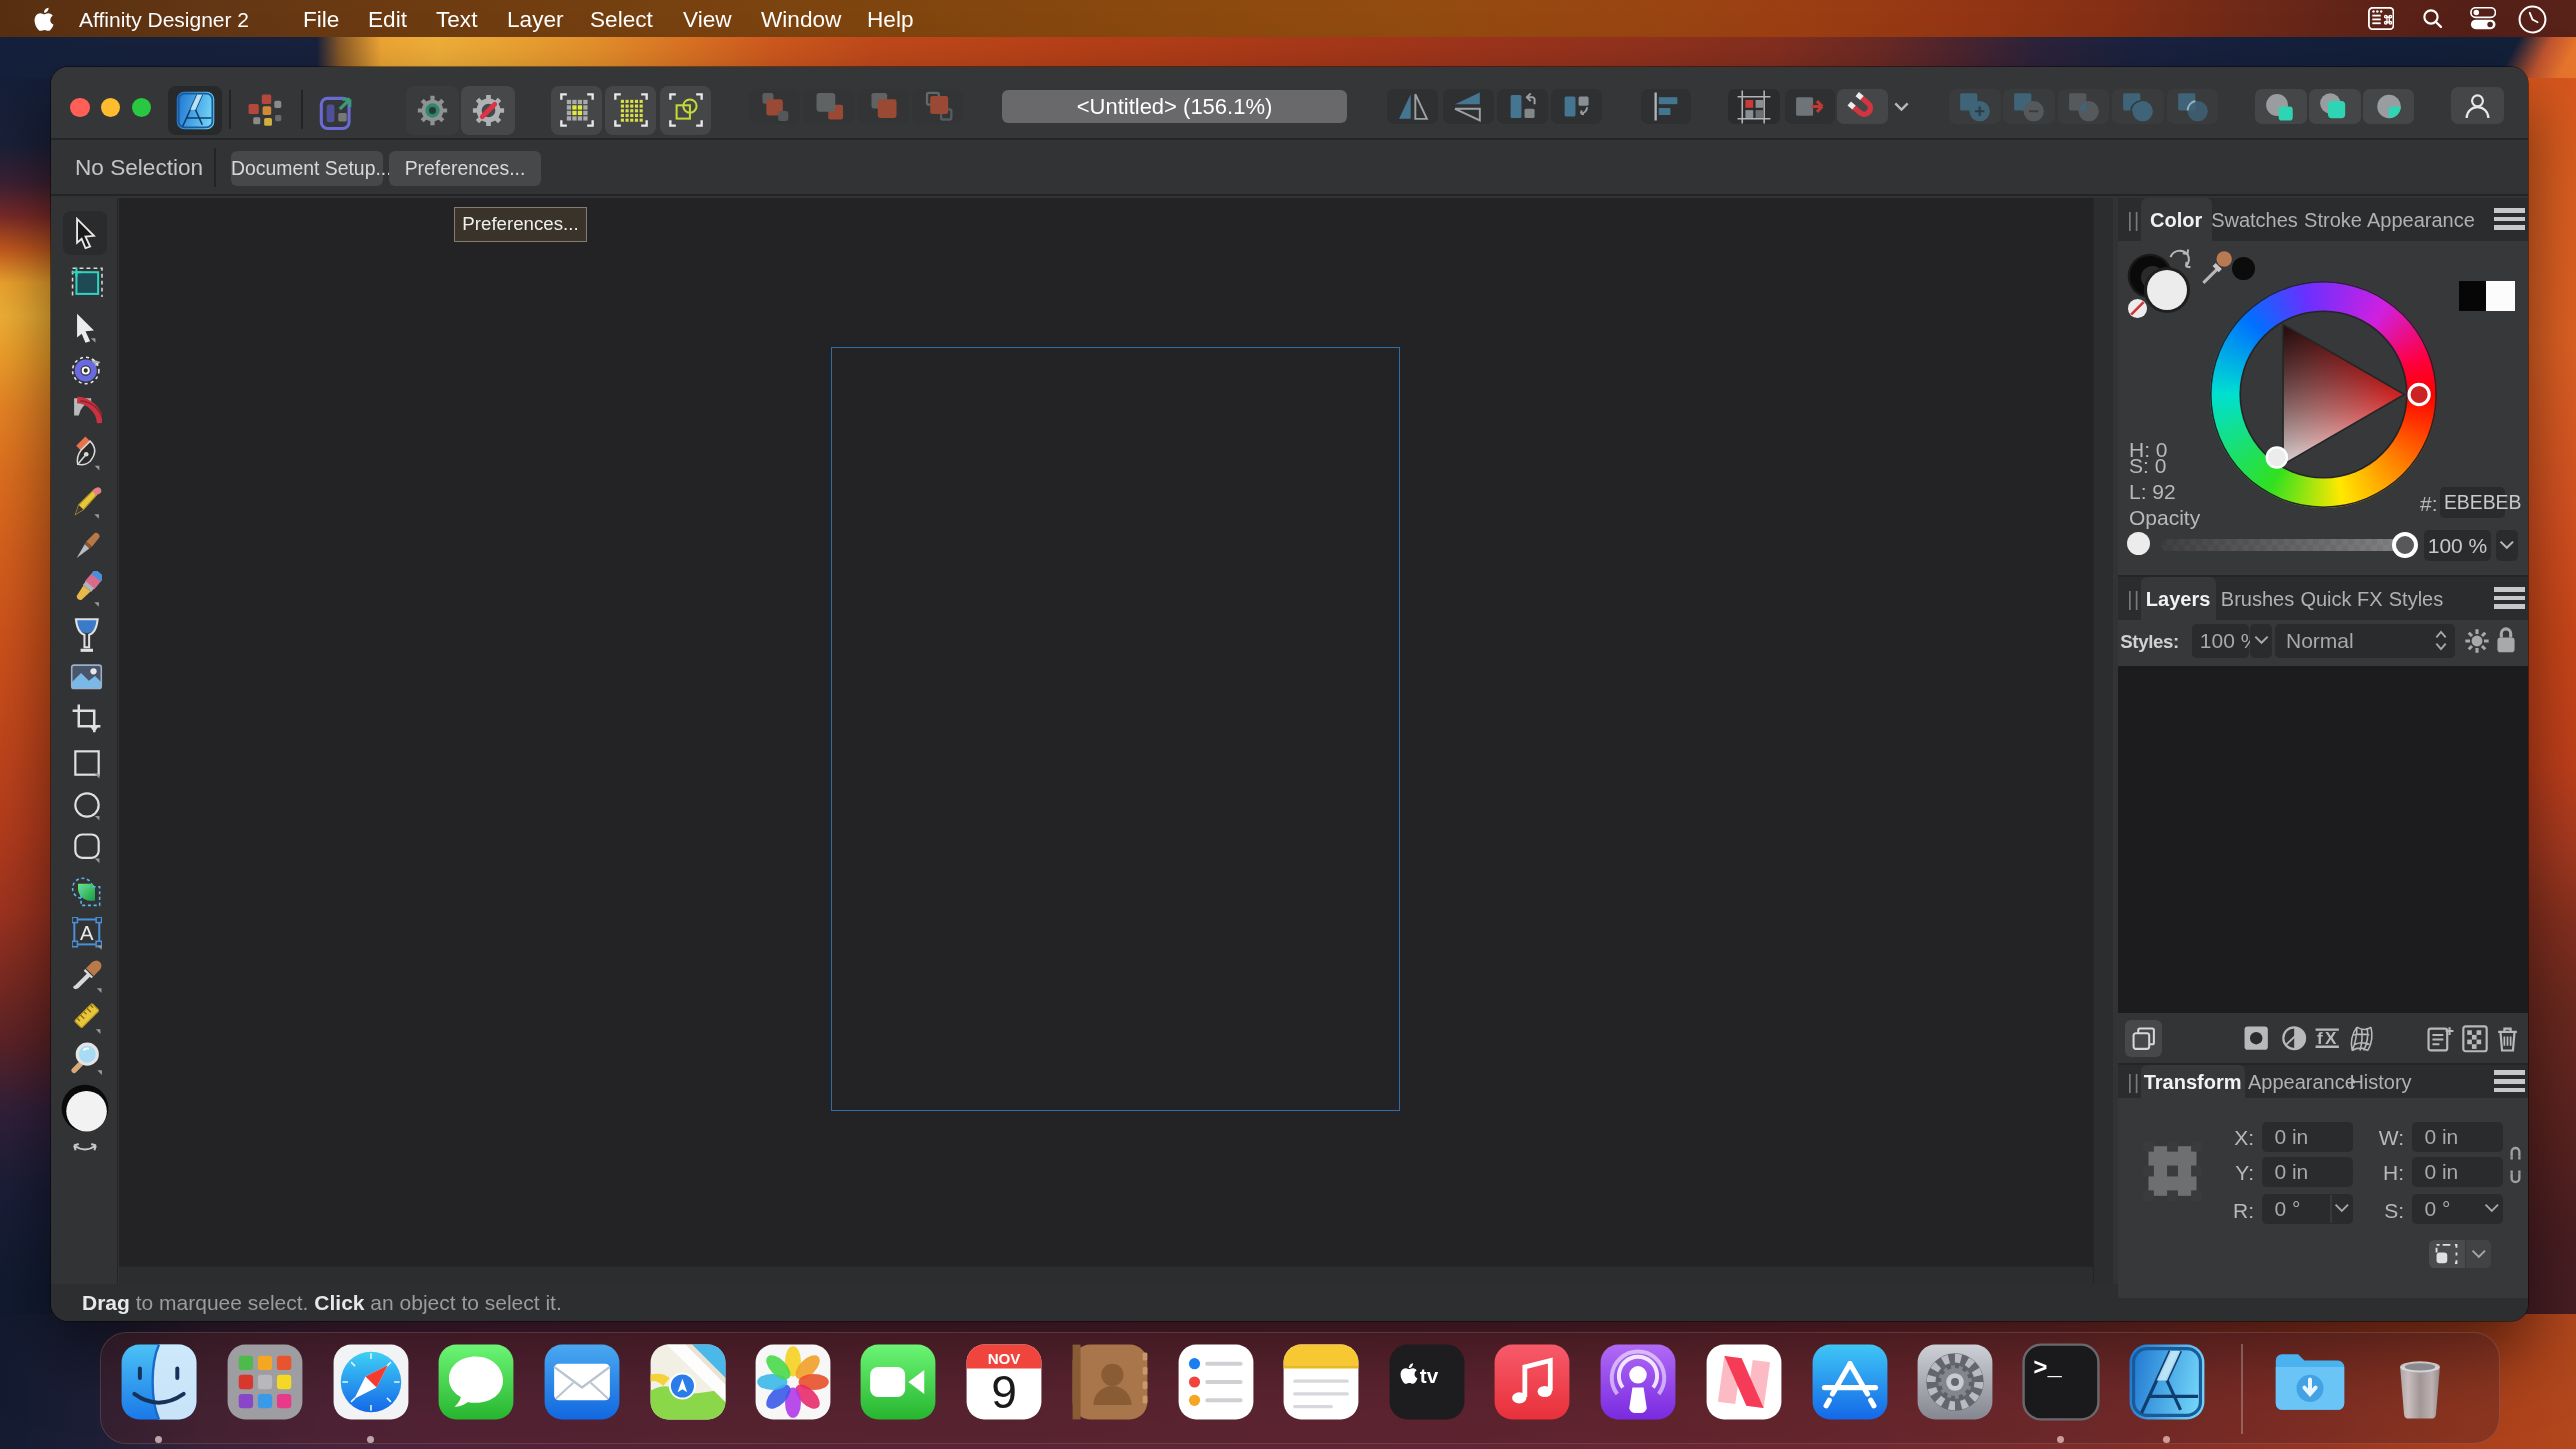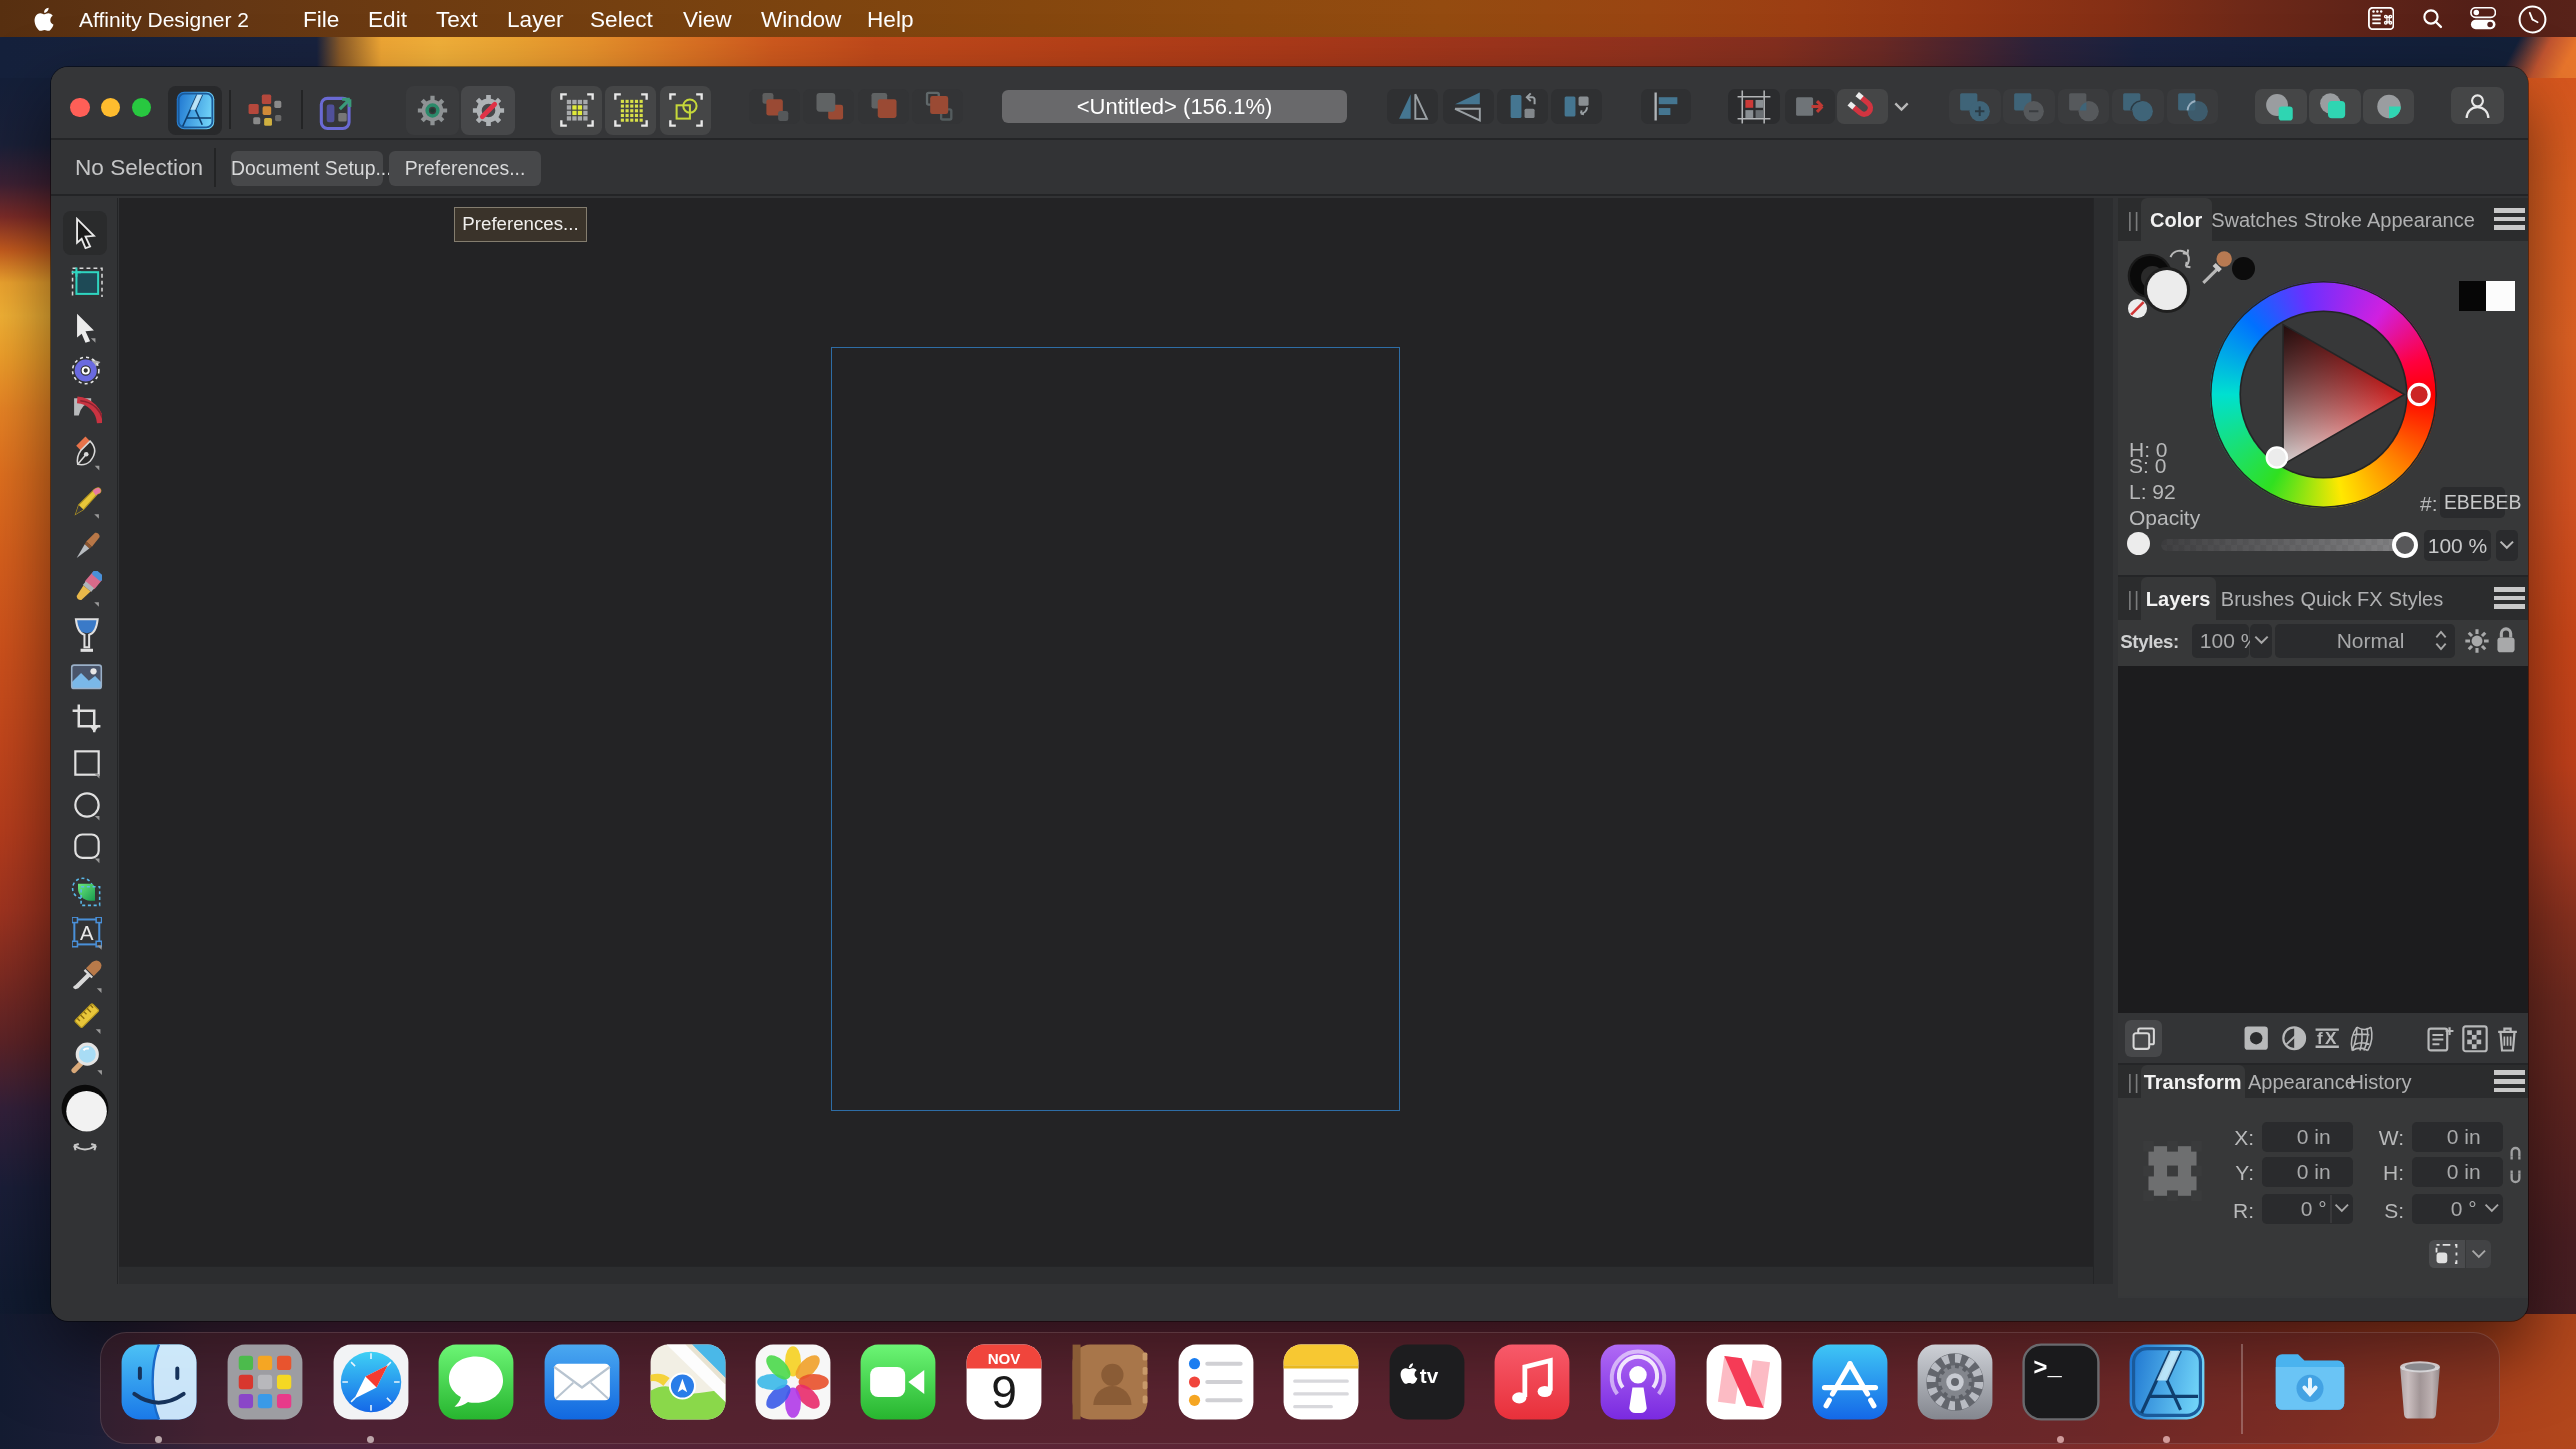--- a/index.html
+++ b/index.html
@@ -42,21 +42,21 @@
 .cbtn { position:absolute; top:8.6px; height:35px; background:#47484a; border-radius:6.2px; color:#d8d9da;
   font-size:20px; text-align:center; line-height:35px; white-space:nowrap; }
 
 
 .tabrow { position:absolute; left:0; width:410px; height:43px; background:#2b2c2d; }
 .tabrow .grip { position:absolute; left:9.3px; top:11px; color:#7a7b7c; font-size:20px; letter-spacing:1.6px; }
 .tab { position:absolute; top:0; height:43px; line-height:44px; font-size:20px; color:#b0b1b2; text-align:center; white-space:nowrap; }
 .tab.active { background:#373839; color:#f2f2f2; font-weight:bold; border-radius:6.2px 6.2px 0 0; }
 .hamb { position:absolute; width:31px; height:23px; }
 .hamb div { height:4.7px; background:#c8c8c8; margin-bottom:3.9px; }
-.pfield { position:absolute; background:#2a2b2d; border-radius:4.7px; color:#a8a9aa; font-size:21px; white-space:nowrap;text-align:center; }
+.pfield { position:absolute; background:#2a2b2d; border-radius:4.7px; color:#a8a9aa; font-size:21px; white-space:nowrap; }
 .plabel { position:absolute; color:#b8b9ba; font-size:21px; }
 #colorwheel { position:absolute; left:92px; top:83px; width:227px; height:227px; border-radius:50%;
   background:conic-gradient(from 90deg,#ff0000 0deg,#ff7a00 40deg,#ffe800 80deg,#30e020 120deg,#00e0d0 180deg,#0070ff 225deg,#6a30ff 260deg,#d020e0 305deg,#ff0040 340deg,#ff0000 360deg);
   box-shadow:0 0 0 1.6px #242526 inset; }
 #wheelhole { position:absolute; left:31px; top:31px; width:165px; height:165px; border-radius:50%; background:#373839;
   box-shadow:0 0 0 1.6px #242526; }
 #tooltip { position:absolute; left:335px; top:8.6px; width:133px; height:35px; background:#3a332a; border:1.6px solid #847d6f; color:#f0efed; font-size:18.7px; line-height:32px; text-align:center; }
 
 
 .tl { position:absolute; top:31px; width:19.4px; height:19.4px; border-radius:50%; }
@@ -784,20 +784,23 @@
               </g>
               <rect x="2" y="12" width="14" height="14" rx="4" fill="#e0e0e0"></rect>
             </svg>
           <div class="abs" style="left:348px;top:175px;width:25px;height:28px;background:#424345;border-radius:0 5.4px 5.4px 0"></div>
           <svg class="abs" style="left:353px;top:184px" width="15.6" height="11" viewBox="0 0 20 14">
               <path d="M2 2 l8 8 l8 -8" stroke="#a8a8a8" stroke-width="2.4" fill="none"></path>
             </svg>
         </div>
       </div>
     </div>
+    <div id="statusbar">
+      <div class="abs" style="left:31px;top:0;height:37px;line-height:37px;font-size:21px;color:#9b9c9d"><b style="color:#e8e8e8">Drag</b> to marquee select. <b style="color:#e8e8e8">Click</b> an object to select it.</div>
+    </div>
   </div>
 
   <div id="dock">
 
     <svg class="dicon" style="left:19.4px" viewBox="0 0 98 98">
         <defs>
           <linearGradient id="fnd" x1="0" y1="0" x2="0" y2="1">
             <stop offset="0" stop-color="#4cc1f5"></stop>
             <stop offset="1" stop-color="#1a79e8"></stop>
           </linearGradient>

